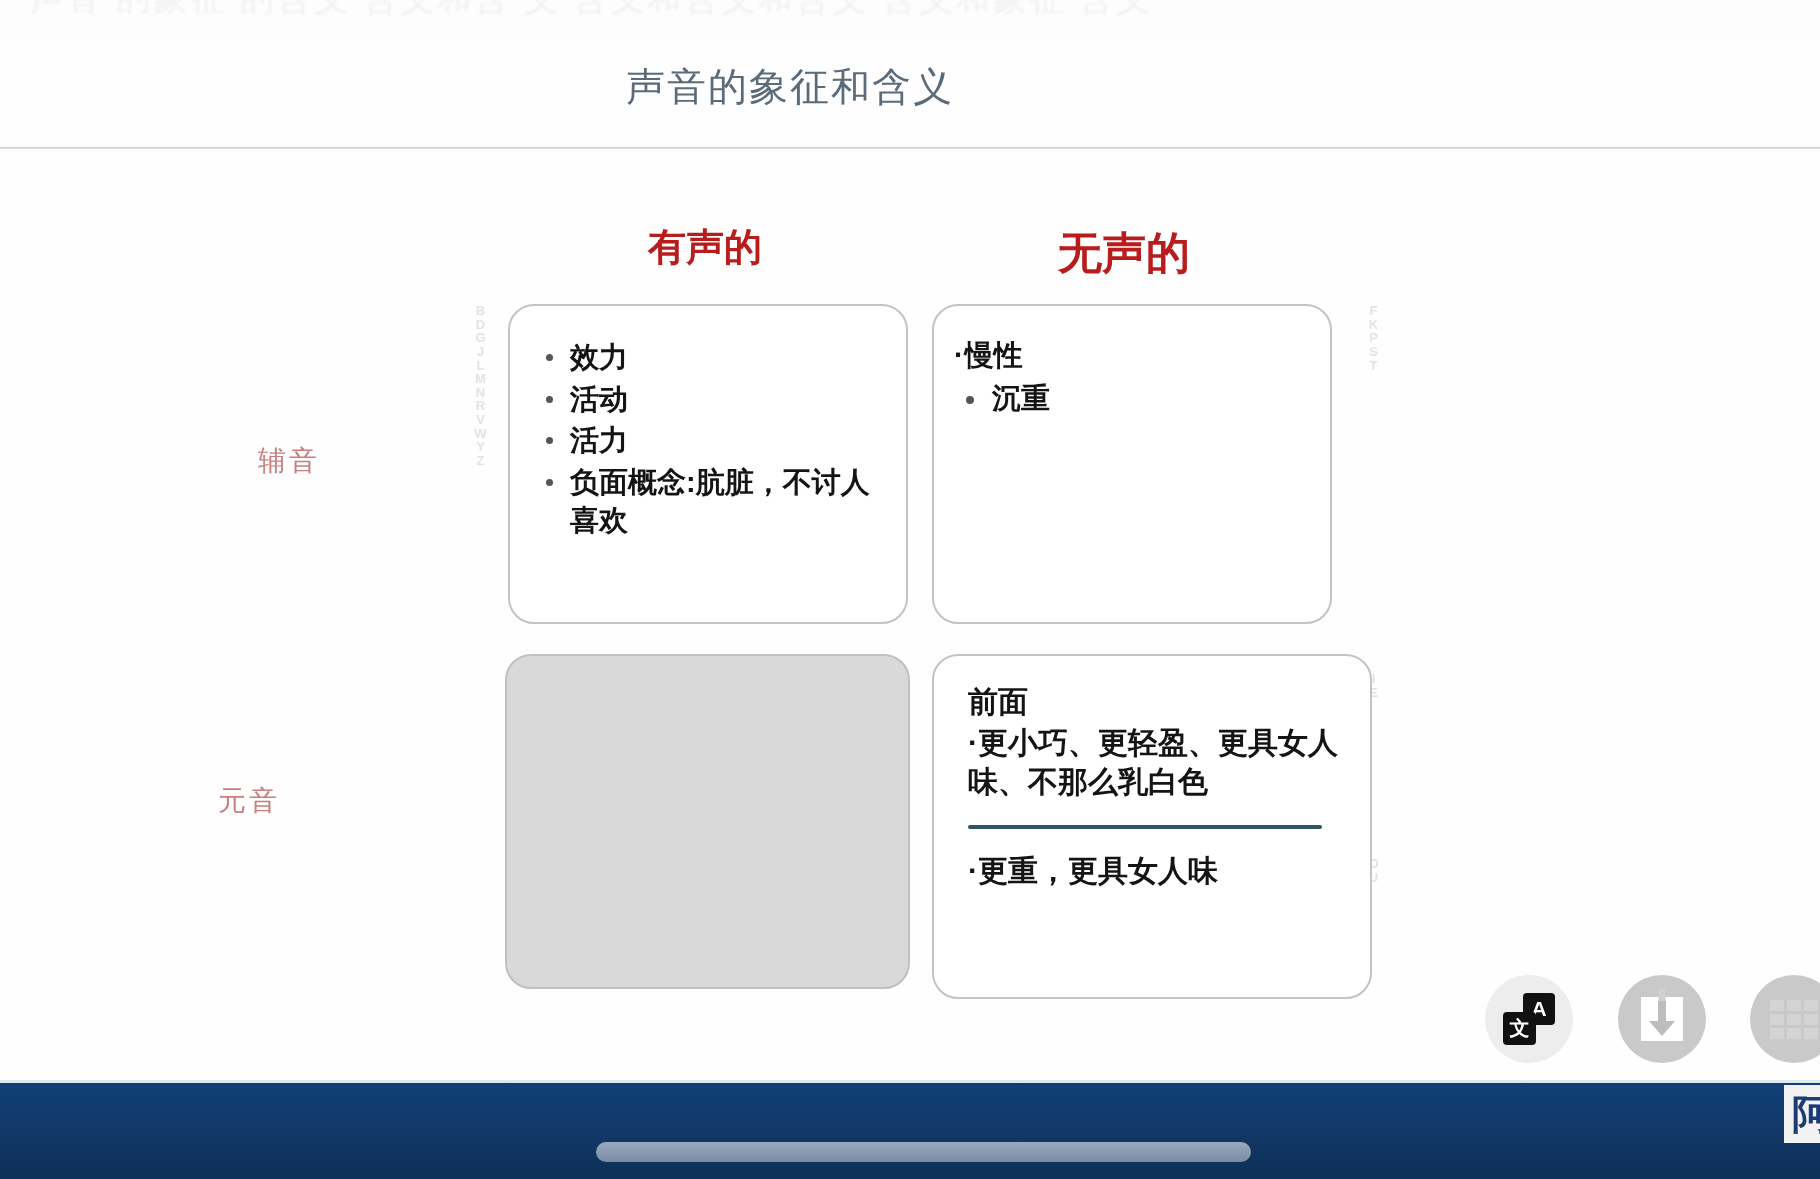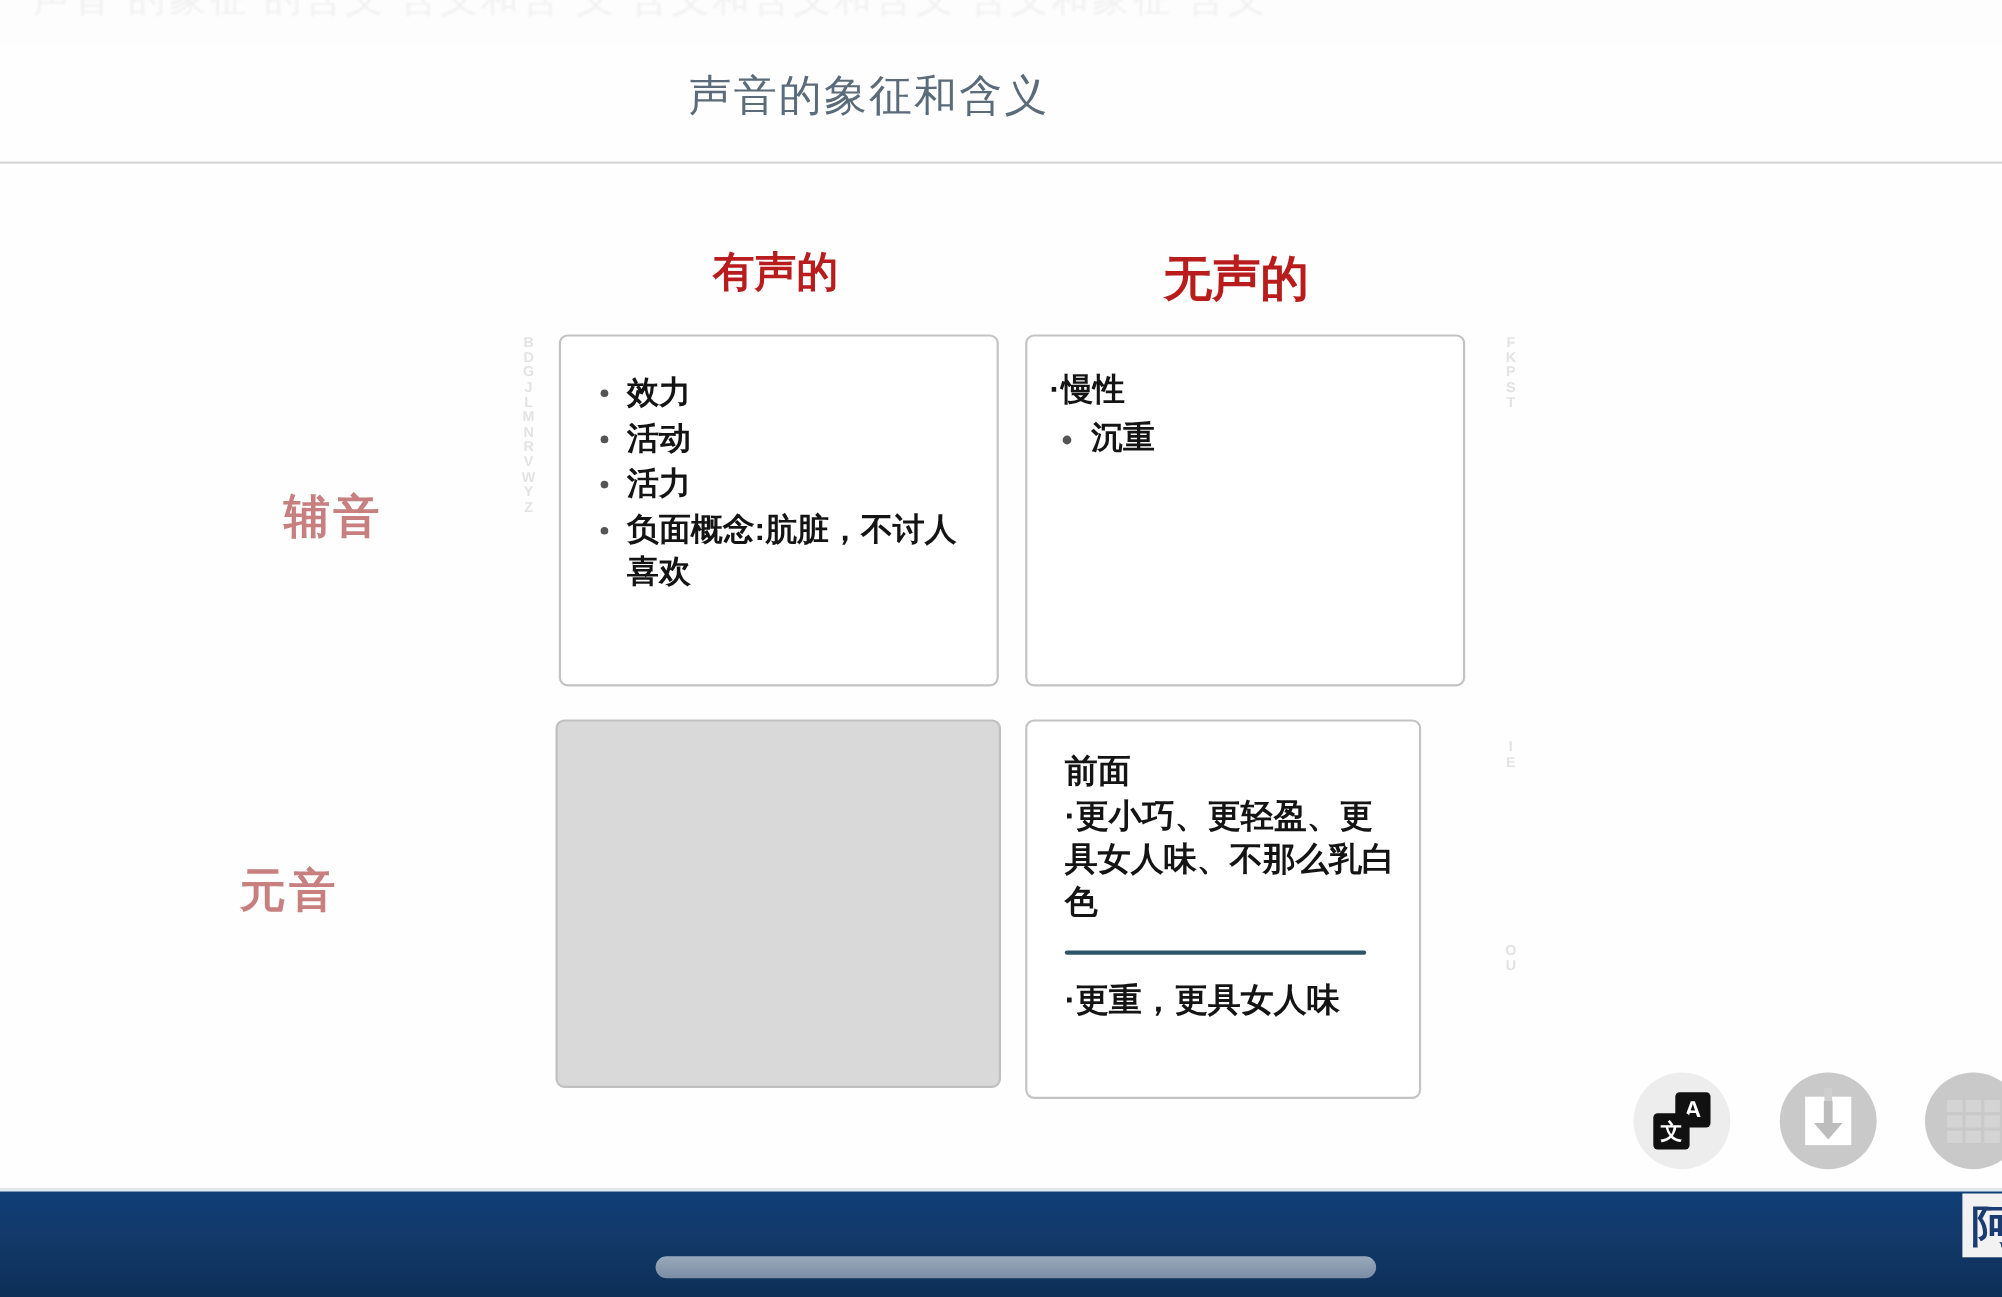--- a/index.html
+++ b/index.html
@@ -88,22 +88,22 @@
     font-weight: 700;
     color: #b91c1c;
     filter: blur(.3px);
   }
   .col-head.voiced   { top: 180px; left: 648px; font-size: 38px; }
   .col-head.voiceless{ top: 182px; left: 1058px; font-size: 44px; }
 
   
   .row-label {
     position: absolute;
-    font-size: 42px;
-    font-weight: 700;
+    font-size: 28px;
+    font-weight: 400;
     color: #c77f80;
     letter-spacing: 3px;
     filter: blur(.35px);
   }
   .row-label.consonant { top: 400px; left: 258px; }
   .row-label.vowel     { top: 740px; left: 218px; }
 
   
   .letter-col {
     position: absolute;
@@ -120,38 +120,38 @@
   .letter-col span { display: block; }
   .letter-col.voiced-left   { top: 262px; left: 470px; width: 22px; }
   .letter-col.voiceless-left{ top: 262px; left: 1363px; width: 22px; }
   .letter-col.front-right   { top: 630px; left: 1363px; width: 22px; }
   .letter-col.back-right    { top: 815px; left: 1363px; width: 22px; }
 
   
   .cell {
     position: absolute;
     border: 2px solid #c3c3c3;
-    border-radius: 8px;
+    border-radius: 26px;
     background: #ffffff;
     box-sizing: border-box;
     filter: blur(.15px);
   }
   .cell.c-voiced-cons {
     top: 262px; left: 508px; width: 400px; height: 320px;
   }
   .cell.c-voiceless-cons {
     top: 262px; left: 932px; width: 400px; height: 320px;
   }
   .cell.c-voiced-vowel {
     top: 612px; left: 505px; width: 405px; height: 335px;
     background: #d9d9d9;
     border-color: #c0c0c0;
   }
   .cell.c-voiceless-vowel {
-    top: 612px; left: 932px; width: 360px; height: 345px;
+    top: 612px; left: 932px; width: 440px; height: 345px;
   }
 
   .bullets {
     list-style: none;
     margin: 0;
     padding: 32px 26px 0 34px;
     color: #141414;
     font-size: 29px;
     font-weight: 700;
     line-height: 1.33;

